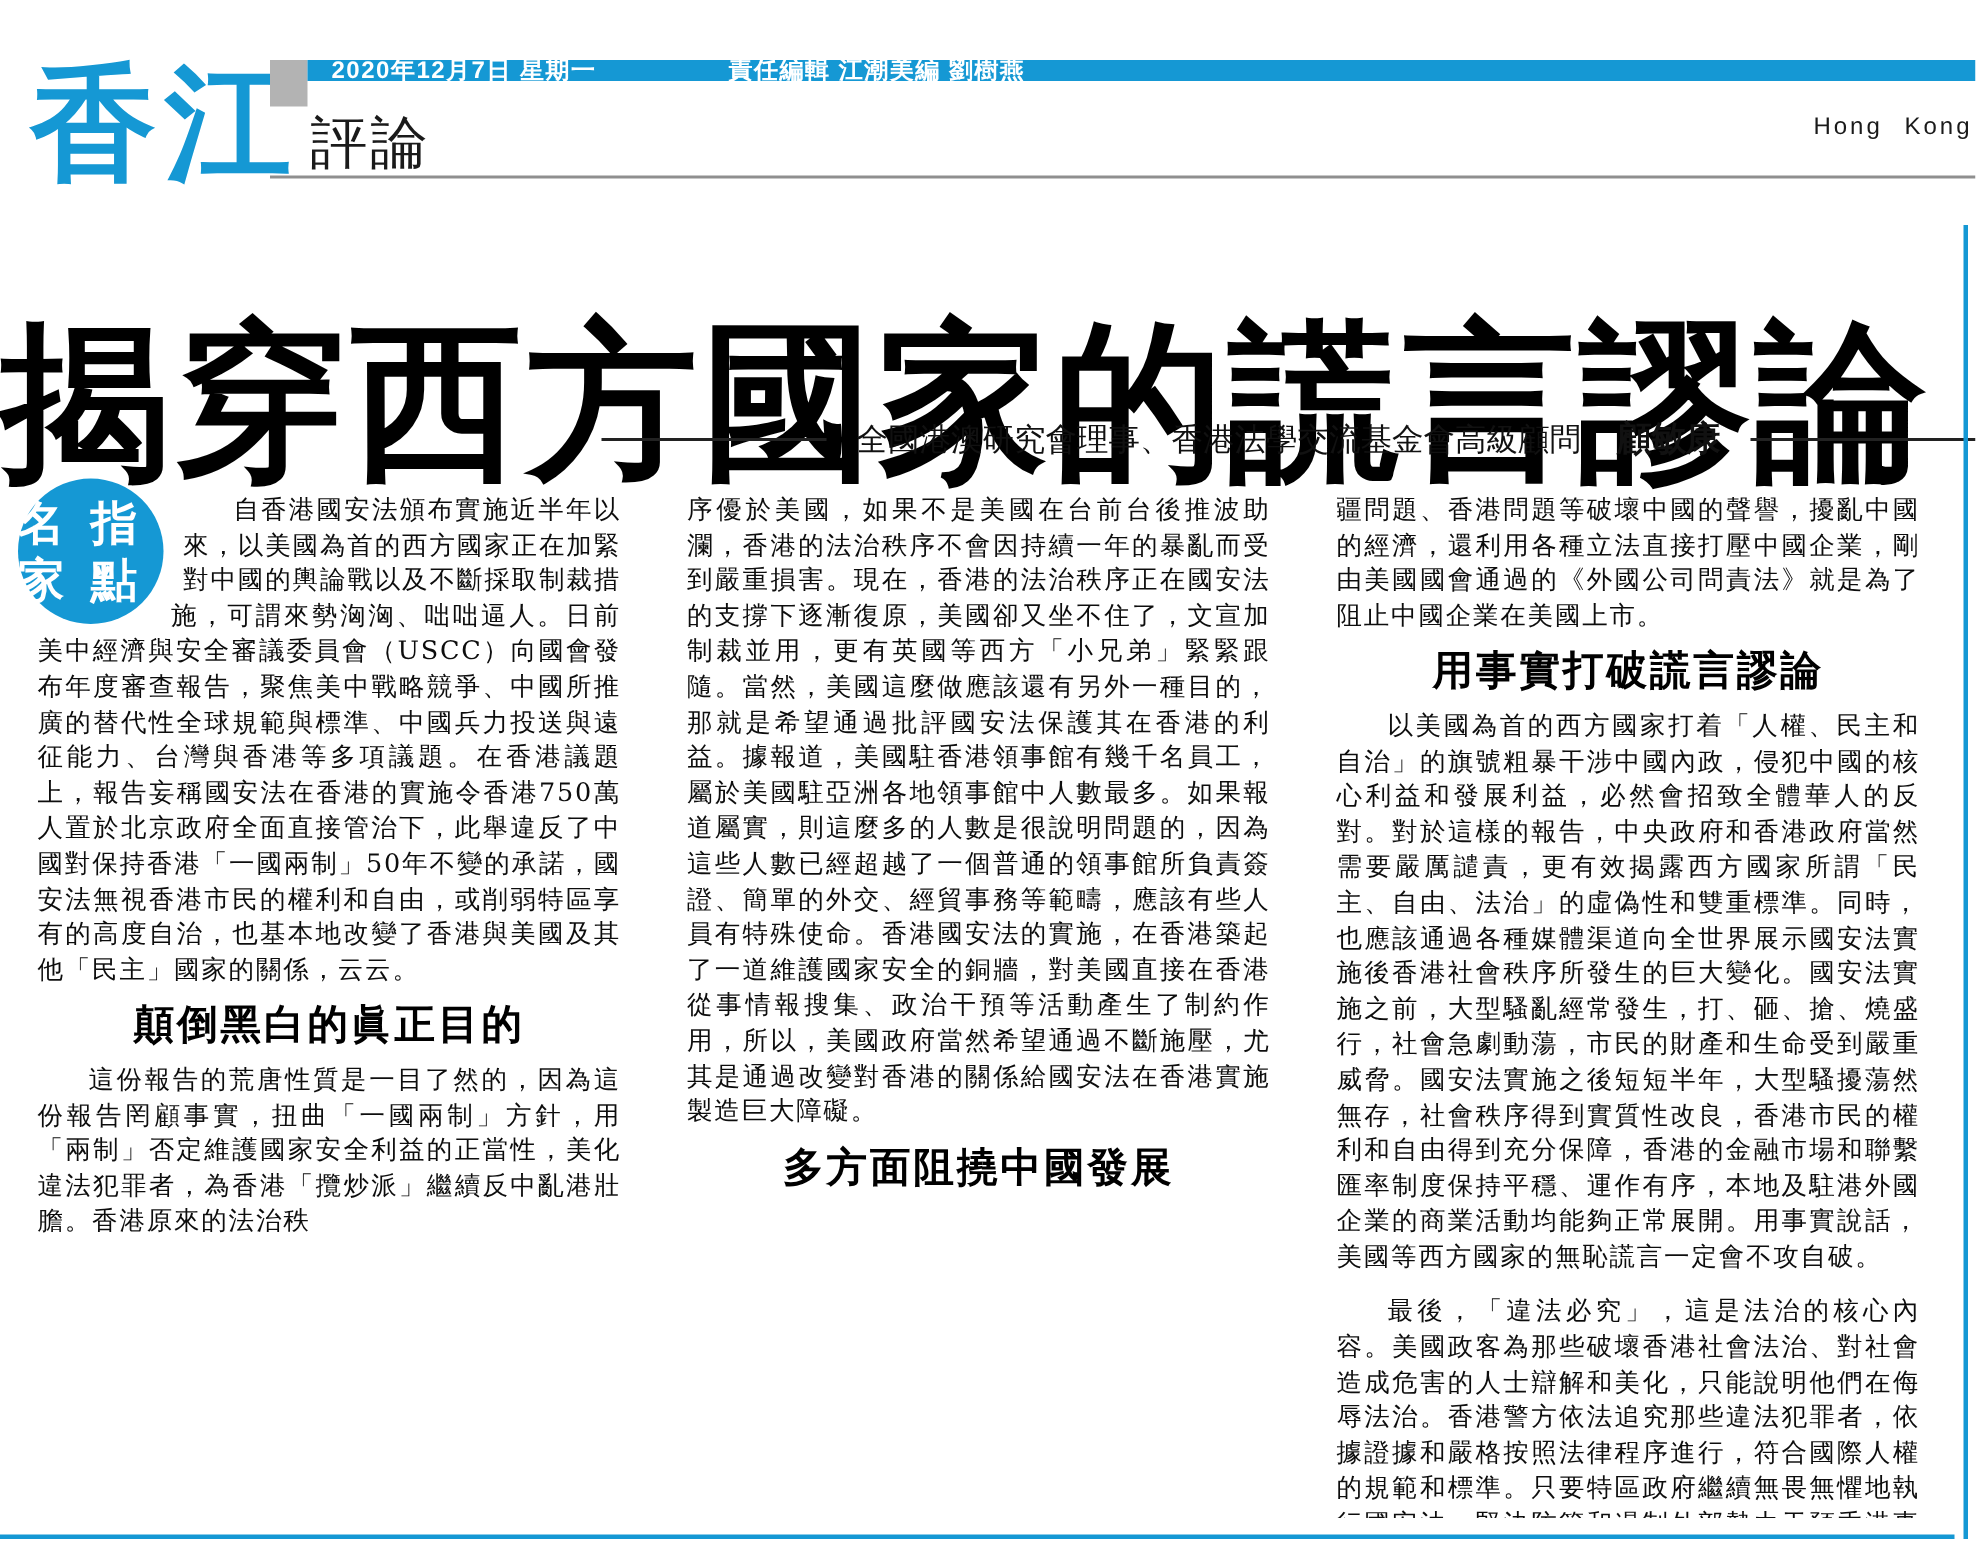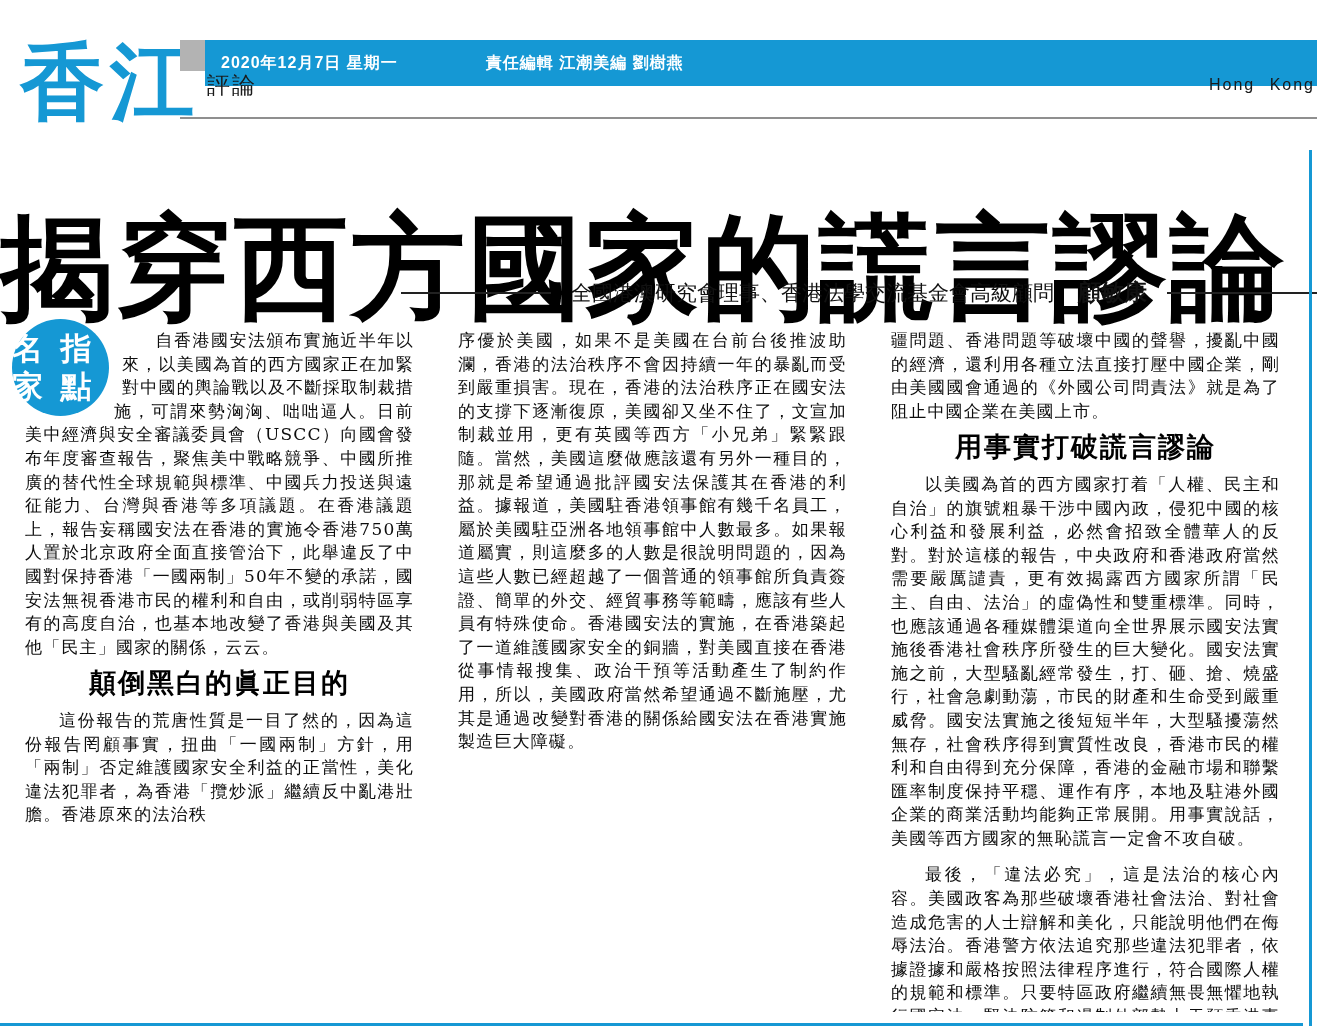--- a/index.html
+++ b/index.html
@@ -15,33 +15,33 @@
     position:absolute; left:20px; top:38px;
     font-size:84px; line-height:1.05; font-weight:700;
     color:var(--accent); letter-spacing:6px;
     font-family:"DejaVu Serif", serif;
   }
   .gray-block{
     position:absolute; left:180px; top:40px; width:25px; height:31px;
     background:#b3b3b3;
   }
   .topbar{
-    position:absolute; left:205px; right:0; top:40px; height:46px;
+    position:absolute; left:205px; right:0; top:40px; height:14px;
     background:var(--accent); color:#fff;
     display:flex; align-items:center;
     font-family:"Liberation Sans", sans-serif; font-weight:700; font-size:16px;
     letter-spacing:1px;
     text-align:right;
   }
   .topbar .date{ margin-left:16px; }
   .topbar .editor{ margin-left:88px; }
   .topbar .art-editor{ }
   .section-label{
     position:absolute; left:207px; top:70px;
-    font-family:"Liberation Sans", sans-serif; font-size:23px; font-weight:400;
+    font-family:"Liberation Sans", sans-serif; font-size:38px; font-weight:400;
     letter-spacing:2px; color:#1a1a1a;
   }
   .region{
     position:absolute; right:2px; top:76px;
     font-family:"Liberation Sans", sans-serif; font-size:16px;
     letter-spacing:2px; word-spacing:8px; color:#1a1a1a;
   }
   .top-rule{
     position:absolute; left:180px; right:0; top:117px; height:2px; background:#8f8f8f;
   }
@@ -123,20 +123,21 @@
     <div class="badge">
       <span>名家</span>
       <span>指點</span>
     </div>
   <p class="para">自香港國安法頒布實施近半年以來，以美國為首的西方國家正在加緊對中國的輿論戰以及不斷採取制裁措施，可謂來勢洶洶、咄咄逼人。日前美中經濟與安全審議委員會（USCC）向國會發布年度審查報告，聚焦美中戰略競爭、中國所推廣的替代性全球規範與標準、中國兵力投送與遠征能力、台灣與香港等多項議題。在香港議題上，報告妄稱國安法在香港的實施令香港750萬人置於北京政府全面直接管治下，此舉違反了中國對保持香港「一國兩制」50年不變的承諾，國安法無視香港市民的權利和自由，或削弱特區享有的高度自治，也基本地改變了香港與美國及其他「民主」國家的關係，云云。</p>
       <h2 class="col-heading">顛倒黑白的眞正目的</h2>
       <p class="para">這份報告的荒唐性質是一目了然的，因為這份報告罔顧事實，扭曲「一國兩制」方針，用「兩制」否定維護國家安全利益的正當性，美化違法犯罪者，為香港「攬炒派」繼續反中亂港壯膽。香港原來的法治秩</p>
     </div>
   <div class="col">
       <p class="para no-indent">序優於美國，如果不是美國在台前台後推波助瀾，香港的法治秩序不會因持續一年的暴亂而受到嚴重損害。現在，香港的法治秩序正在國安法的支撐下逐漸復原，美國卻又坐不住了，文宣加制裁並用，更有英國等西方「小兄弟」緊緊跟隨。當然，美國這麼做應該還有另外一種目的，那就是希望通過批評國安法保護其在香港的利益。據報道，美國駐香港領事館有幾千名員工，屬於美國駐亞洲各地領事館中人數最多。如果報道屬實，則這麼多的人數是很說明問題的，因為這些人數已經超越了一個普通的領事館所負責簽證、簡單的外交、經貿事務等範疇，應該有些人員有特殊使命。香港國安法的實施，在香港築起了一道維護國家安全的銅牆，對美國直接在香港從事情報搜集、政治干預等活動產生了制約作用，所以，美國政府當然希望通過不斷施壓，尤其是通過改變對香港的關係給國安法在香港實施製造巨大障礙。</p>
+      <h2 class="col-heading">多方面阻撓中國發展</h2>
     </div>
   <div class="col">
       <p class="para no-indent">疆問題、香港問題等破壞中國的聲譽，擾亂中國的經濟，還利用各種立法直接打壓中國企業，剛由美國國會通過的《外國公司問責法》就是為了阻止中國企業在美國上市。</p>
       <h2 class="col-heading">用事實打破謊言謬論</h2>
       <p class="para">以美國為首的西方國家打着「人權、民主和自治」的旗號粗暴干涉中國內政，侵犯中國的核心利益和發展利益，必然會招致全體華人的反對。對於這樣的報告，中央政府和香港政府當然需要嚴厲譴責，更有效揭露西方國家所謂「民主、自由、法治」的虛偽性和雙重標準。同時，也應該通過各種媒體渠道向全世界展示國安法實施後香港社會秩序所發生的巨大變化。國安法實施之前，大型騷亂經常發生，打、砸、搶、燒盛行，社會急劇動蕩，市民的財產和生命受到嚴重威脅。國安法實施之後短短半年，大型騷擾蕩然無存，社會秩序得到實質性改良，香港市民的權利和自由得到充分保障，香港的金融市場和聯繫匯率制度保持平穩、運作有序，本地及駐港外國企業的商業活動均能夠正常展開。用事實說話，美國等西方國家的無恥謊言一定會不攻自破。</p>
       <p class="para">最後，「違法必究」，這是法治的核心內容。美國政客為那些破壞香港社會法治、對社會造成危害的人士辯解和美化，只能說明他們在侮辱法治。香港警方依法追究那些違法犯罪者，依據證據和嚴格按照法律程序進行，符合國際人權的規範和標準。只要特區政府繼續無畏無懼地執行國安法，堅決防範和遏制外部勢力干預香港事務，履行維護國家安全的職責，香港就一定可以長治久安和重新飛躍。
   
 </p>
     </div>
 </div>

